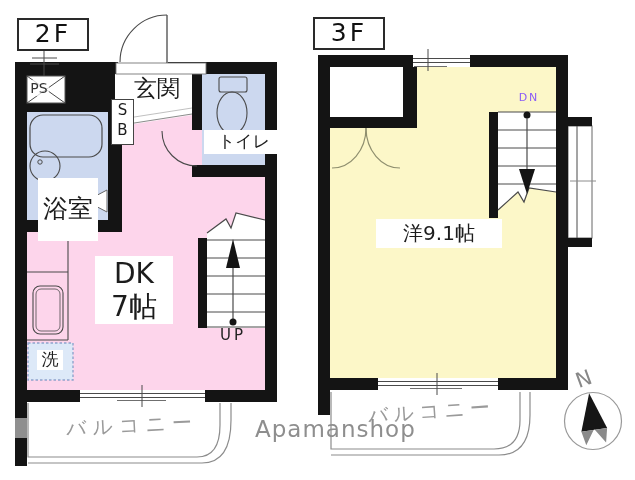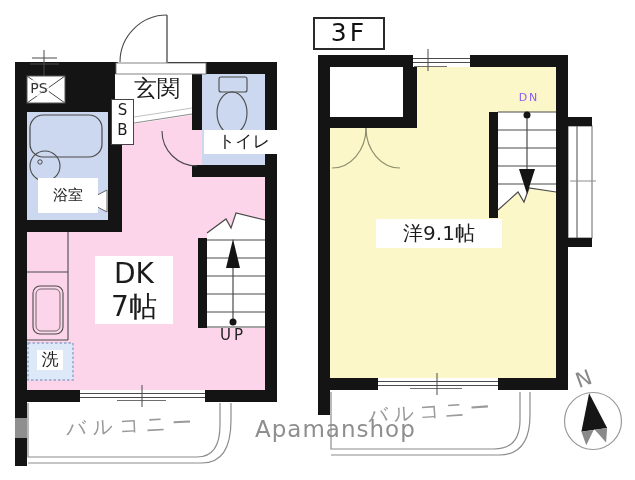--- a/index.html
+++ b/index.html
@@ -189,28 +189,29 @@
 
     <g>
       <circle cx="593" cy="421" r="28.5" fill="#ffffff" stroke="#999" stroke-width="1.2"></circle>
       <g transform="translate(593,421) rotate(-8)">
         <polygon points="0,-28 -13,9 13,9" fill="#161616"></polygon>
         <polygon points="-13,9 13,9 10,23 0,8 -10,23" fill="#8a8a8a"></polygon>
       </g>
     </g>
   </svg>
 
+  <div class="lbl floor-tag" style="left:17px;top:18px;width:68px;height:29px">2F</div>
   <div class="lbl floor-tag" style="left:313px;top:17px;width:68px;height:29px">3F</div>
 
   <div class="lbl" style="left:29px;top:80px;width:20px;font-size:14px;color:#333;background:rgba(255,255,255,0.75)">PS</div>
   <div class="lbl" style="left:134px;top:75px;font-size:23px">玄関</div>
   <div class="lbl boxed" style="left:111px;top:99px;width:21px;height:44px;font-size:15px;line-height:20px;border:1px solid #444">S
 B</div>
   <div class="lbl boxed" style="left:204px;top:130px;width:56px;font-size:17px;padding:2px 12px">トイレ</div>
-  <div class="lbl boxed" style="left:38px;top:178px;width:60px;font-size:15px;padding:9px 0">浴室</div>
+  <div class="lbl boxed" style="left:38px;top:178px;width:60px;font-size:25px;padding:17px 0">浴室</div>
   <div class="lbl boxed" style="left:95px;top:256px;width:78px;font-size:28px;line-height:33px;padding:1px 0">DK
 7帖</div>
   <div class="lbl boxed" style="left:37px;top:350px;width:26px;font-size:17px">洗</div>
   <div class="lbl" style="left:213px;top:327px;width:40px;font-size:15px;letter-spacing:3px;color:#222">UP</div>
   <div class="lbl gray-label" style="left:66px;top:414px;font-size:20px;letter-spacing:6px;transform:rotate(-3deg)">バルコニー</div>
 
   <div class="lbl" style="left:509px;top:92px;width:40px;font-size:11px;letter-spacing:2px;color:#8b5cf6">DN</div>
   <div class="lbl boxed" style="left:376px;top:219px;width:126px;font-size:20px;padding:3px 0">洋9.1帖</div>
   <div class="lbl gray-label" style="left:368px;top:400px;font-size:20px;letter-spacing:5px;transform:rotate(-4deg)">バルコニー</div>
 

